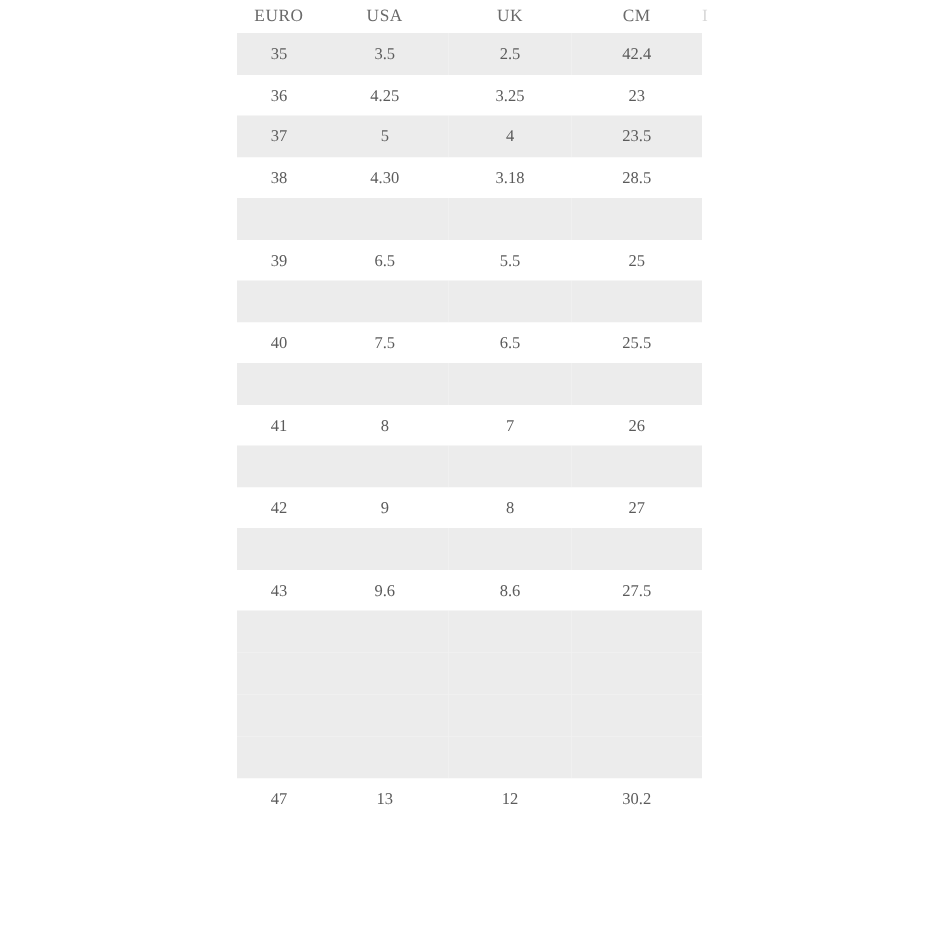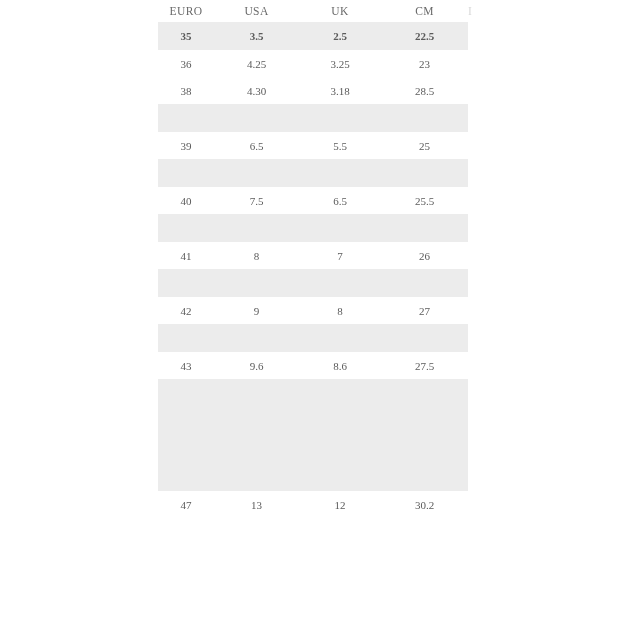--- a/index.html
+++ b/index.html
@@ -49,21 +49,20 @@
     letter-spacing: 0.4px;
     color: #6a6a6a;
     background: #ffffff;
   }
 
   
   #size-chart tbody tr.band td {
     height: 28px;
     background: #ececec;
     font-size: 11px;
-    font-weight: bold;
   }
 
   #size-chart tbody tr.plain td {
     height: 27px;
     background: #ffffff;
     font-size: 11px;
     margin-top: 22px;
   }
 
   
@@ -105,28 +104,34 @@
           <th>USA</th>
           <th>UK</th>
           <th>CM</th>
         </tr>
     </thead>
     <tbody>
         <tr class="band">
           <td>35</td>
           <td>3.5</td>
           <td>2.5</td>
-          <td>22.5</td>
+          <td>42.4</td>
         </tr>
         <tr class="plain">
           <td>36</td>
           <td>4.25</td>
           <td>3.25</td>
           <td>23</td>
         </tr>
+        <tr class="band">
+          <td>37</td>
+          <td>5</td>
+          <td>4</td>
+          <td>23.5</td>
+        </tr>
         <tr class="plain">
           <td>38</td>
           <td>4.30</td>
           <td>3.18</td>
           <td>28.5</td>
         </tr>
         <tr class="spacer">
           <td></td>
           <td></td>
           <td></td>

